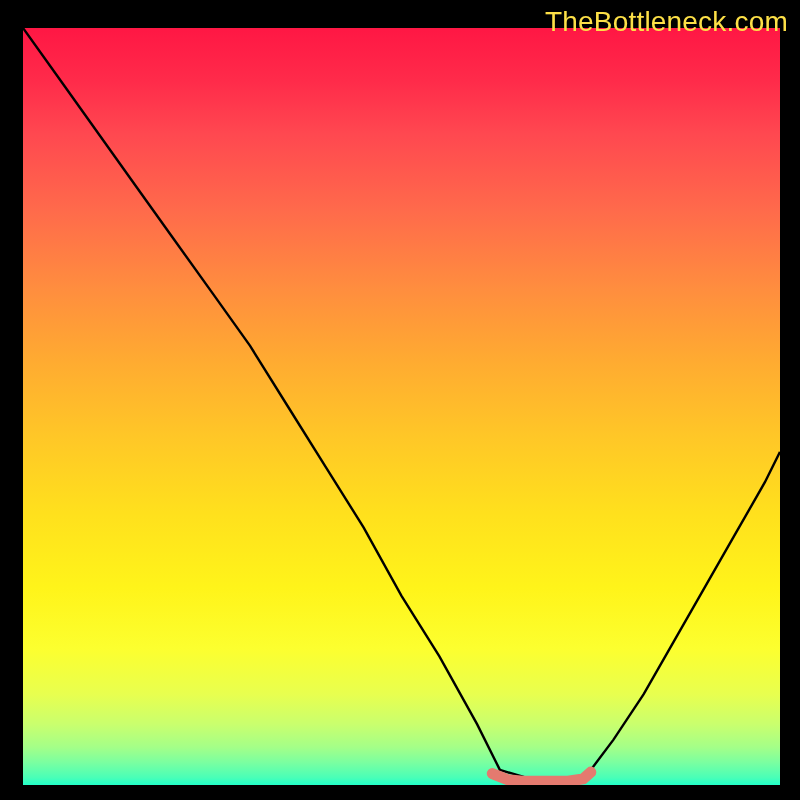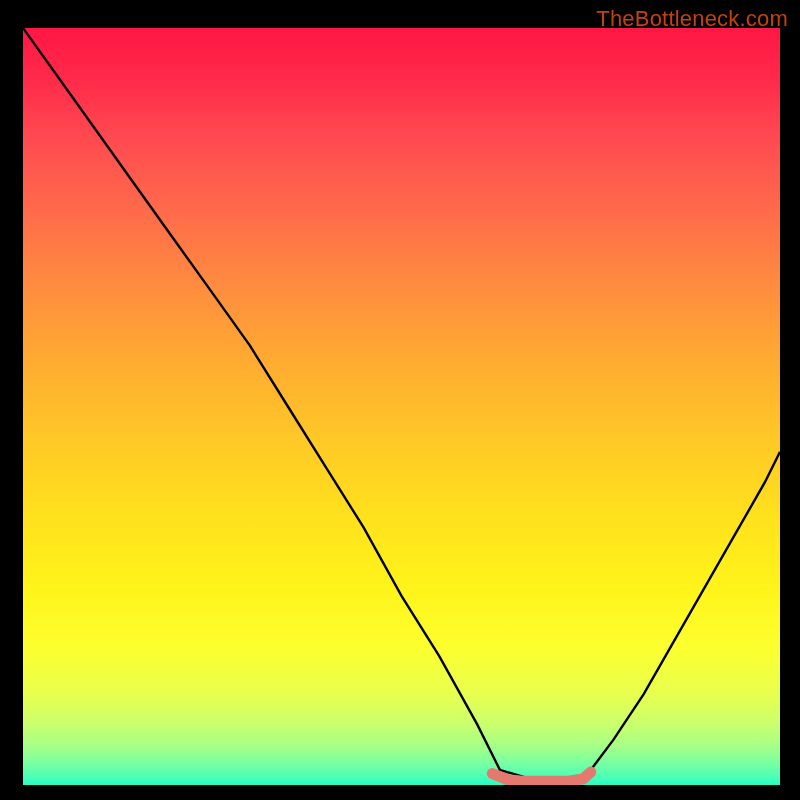--- a/index.html
+++ b/index.html
@@ -13,22 +13,22 @@
   }
   .wrap {
     position: relative;
     width: 800px;
     height: 800px;
   }
   .watermark {
     position: absolute;
     top: 6px;
     right: 12px;
-    color: #c2410c;
-    font-size: 22px;
+    color: #fde047;
+    font-size: 28px;
     font-weight: 500;
     letter-spacing: 0.2px;
     z-index: 10;
   }
   .plot-outer {
     position: absolute;
     left: 23px;
     top: 28px;
     width: 757px;
     height: 757px;

